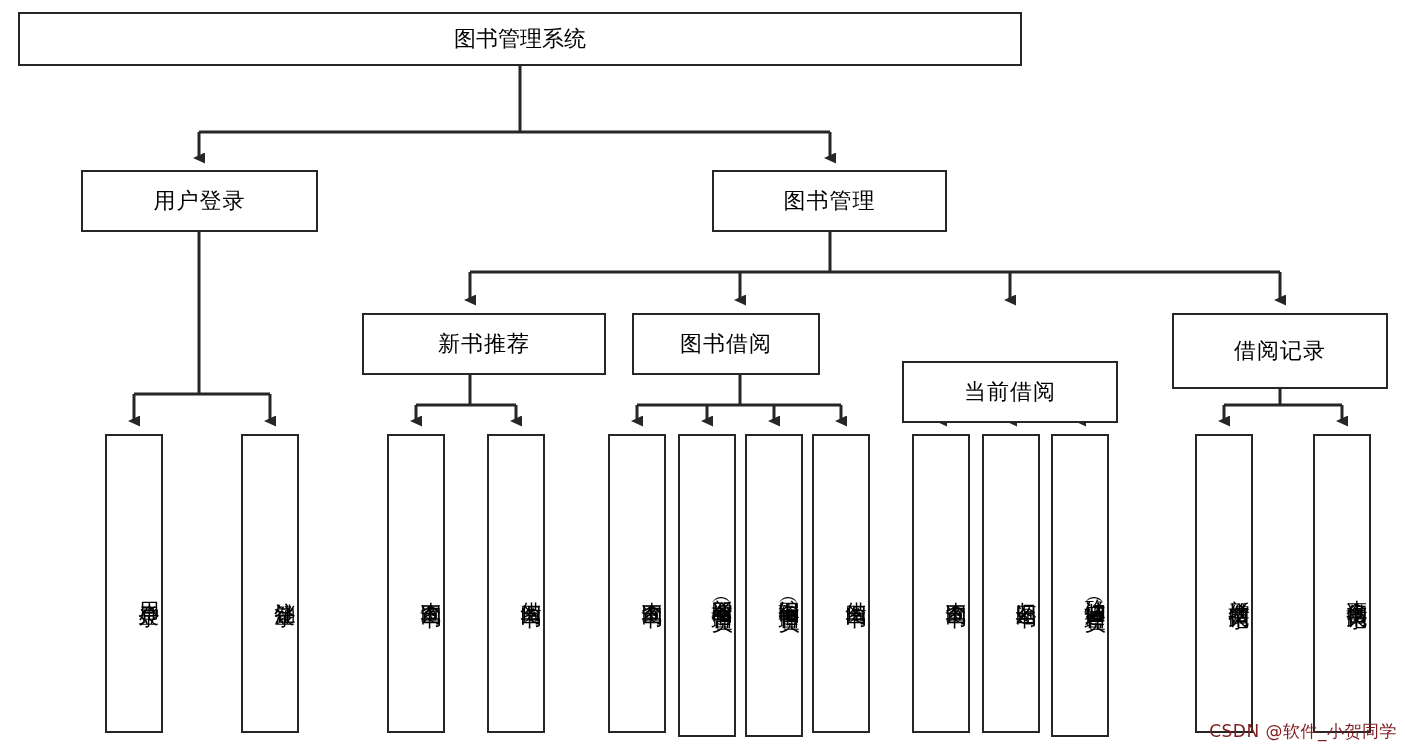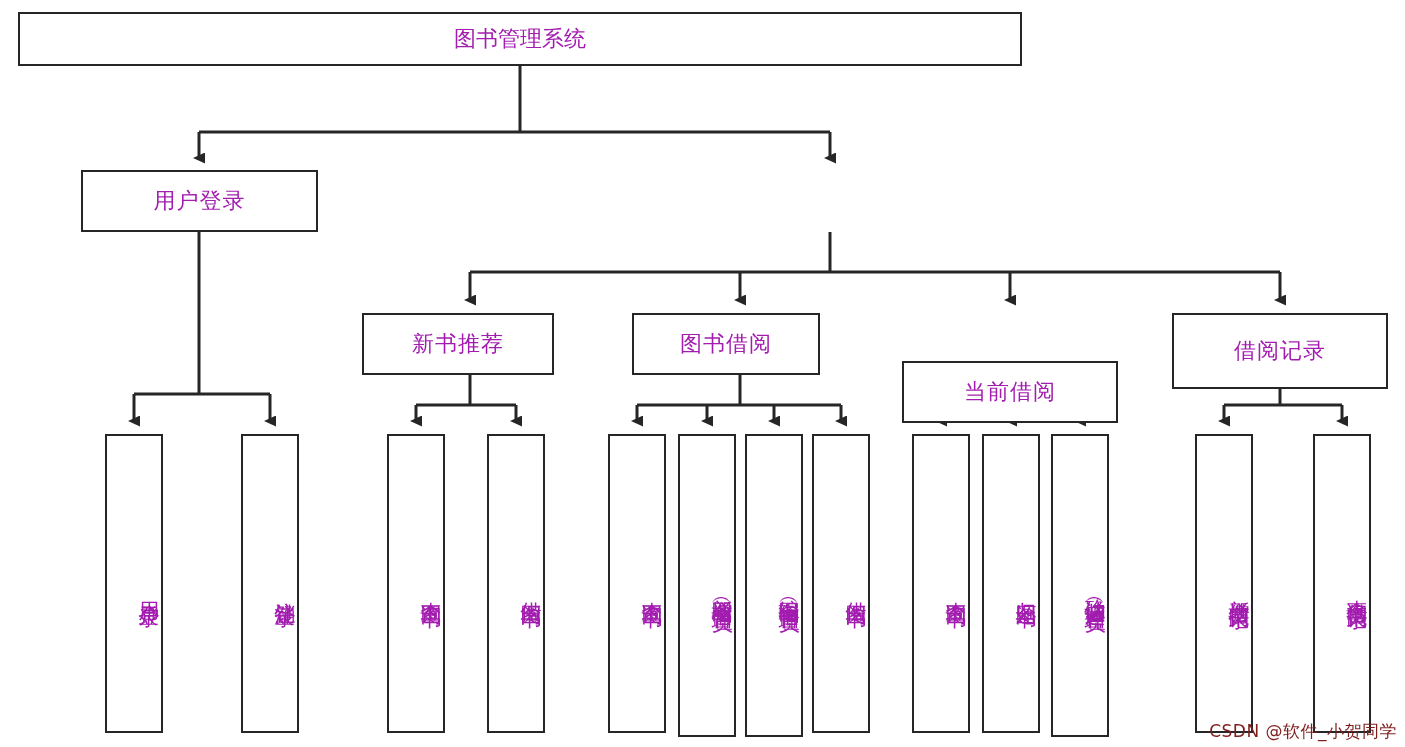--- a/index.html
+++ b/index.html
@@ -26,21 +26,21 @@
     pointer-events: none;
   }
   .node {
     position: absolute;
     box-sizing: border-box;
     border: 2px solid #262626;
     background: #ffffff;
     display: flex;
     align-items: center;
     justify-content: center;
-    color: #a21caf;
+    color: #000000;
   }
   .node.horizontal {
     font-size: 22px;
     letter-spacing: 1px;
   }
   .node.root {
     font-size: 22px;
   }
   .node.vertical {
     writing-mode: vertical-rl;
@@ -124,22 +124,25 @@
     </g>
   </svg>
 
   <div class="node root" style="left:18px; top:12px; width:1004px; height:54px;">
     <span>图书管理系统</span>
   </div>
 
   <div class="node horizontal" style="left:81px; top:170px; width:237px; height:62px;">
     <span>用户登录</span>
   </div>
+  <div class="node horizontal" style="left:712px; top:170px; width:235px; height:62px;">
+    <span>图书管理</span>
+  </div>
 
-  <div class="node horizontal" style="left:362px; top:313px; width:192px; height:62px;">
+  <div class="node horizontal" style="left:362px; top:313px; width:244px; height:62px;">
     <span>新书推荐</span>
   </div>
   <div class="node horizontal" style="left:632px; top:313px; width:188px; height:62px;">
     <span>图书借阅</span>
   </div>
   <div class="node horizontal" style="left:902px; top:313px; width:216px; height:62px;margin-top:48px;">
     <span>当前借阅</span>
   </div>
   <div class="node horizontal" style="left:1172px; top:313px; width:216px; height:76px;">
     <span>借阅记录</span>

